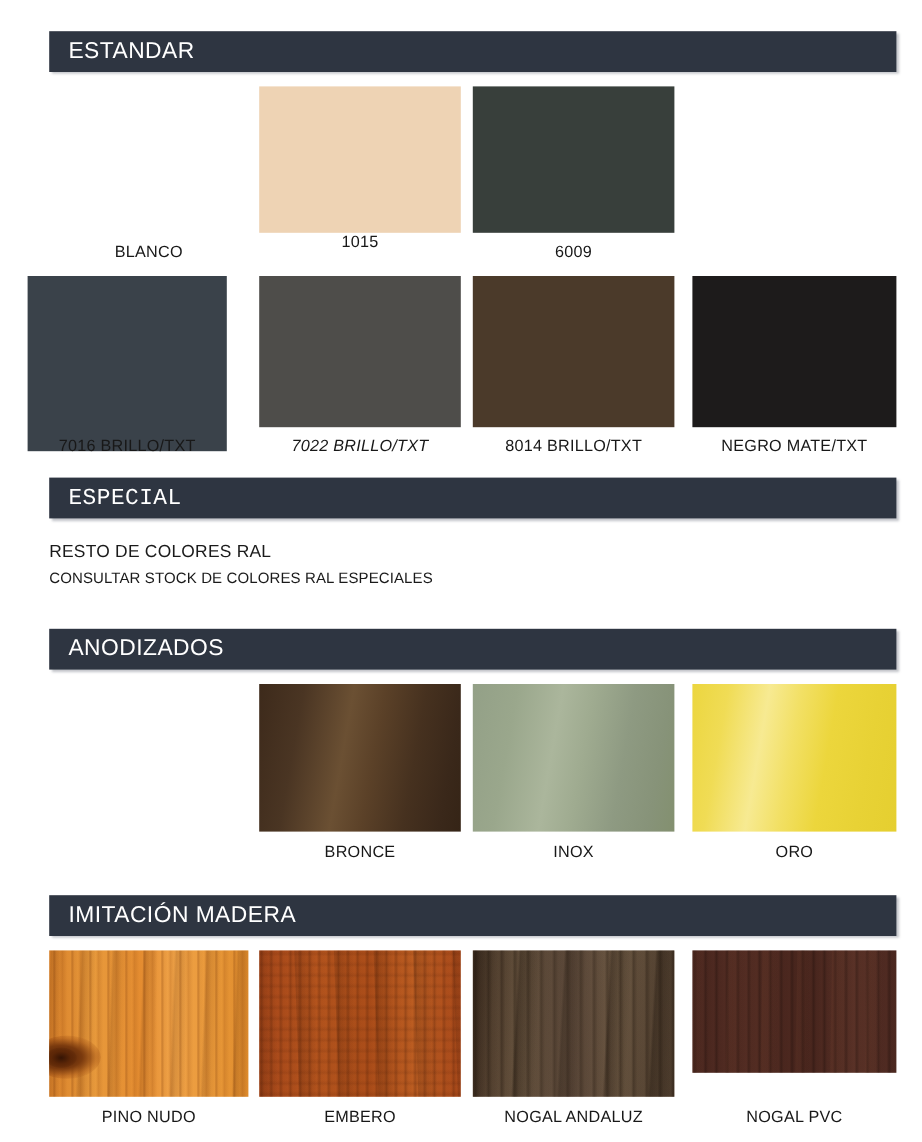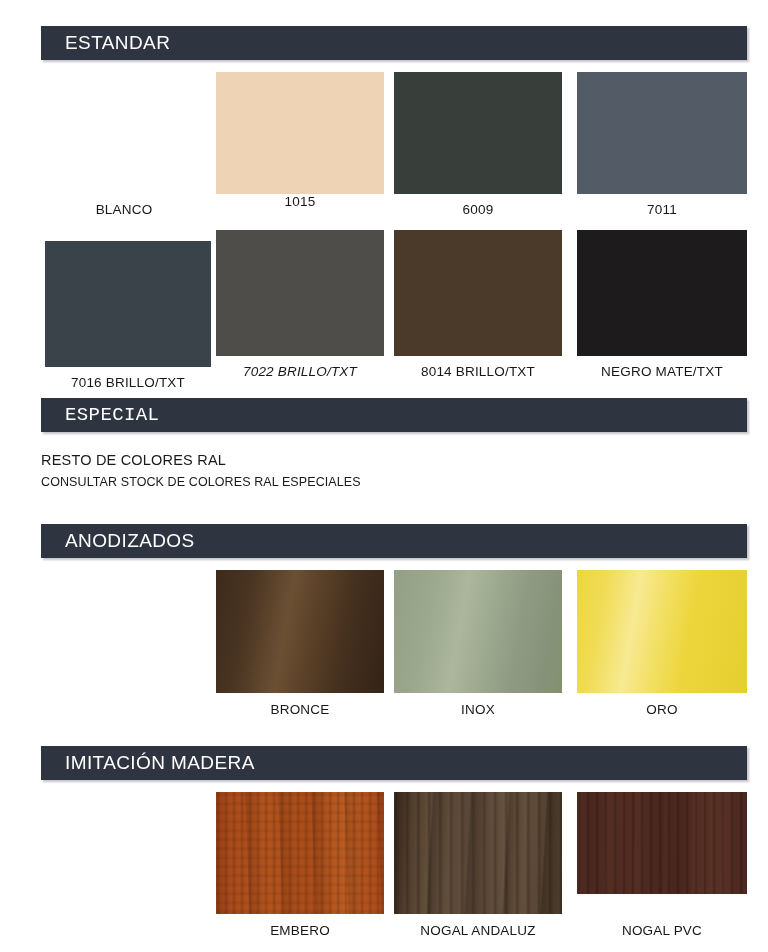--- a/index.html
+++ b/index.html
@@ -34,21 +34,21 @@
     height: 34px;
     background: #2e3541;
     box-shadow: 2px 2px 2px rgba(120,125,135,0.45);
     display: flex;
     align-items: center;
   }
   .bar-title {
     color: #ffffff;
     font-size: 19px;
     letter-spacing: 0.4px;
-    padding-left: 24px;
+    padding-left: 16px;
     font-weight: 400;
     white-space: nowrap;
   }
 
   
   .row { position: absolute; left: 0; width: 768px; }
 
   .cell {
     position: absolute;
     top: 0;
@@ -126,28 +126,24 @@
         <div class="label" style="top:130px;">BLANCO</div>
       </div>
       <div class="cell" style="left:216px;width:168px;height:122px;">
         <div class="swatch" style="background:#eed3b4;"></div>
         <div class="label" style="top:122px;">1015</div>
       </div>
       <div class="cell" style="left:394px;width:168px;height:122px;">
         <div class="swatch" style="background:#383f3b;"></div>
         <div class="label" style="top:130px;">6009</div>
       </div>
-      <div class="cell" style="left:577px;width:170px;height:122px;">
-        <div class="swatch" style="background:#535b66;"></div>
-        <div class="label" style="top:130px;">7011</div>
-      </div>
     </div>
 
     <div class="row" style="top:230px;height:155px;">
-      <div class="cell" style="left:45px;width:166px;height:126px;margin-top:11px;">
+      <div class="cell" style="left:23px;width:166px;height:146px;">
         <div class="swatch" style="background:#3a424a;"></div>
         <div class="label" style="top:134px;">7016 BRILLO/TXT</div>
       </div>
       <div class="cell" style="left:216px;width:168px;height:126px;font-style:italic;">
         <div class="swatch" style="background:#4e4d4a;"></div>
         <div class="label" style="top:134px;">7022  BRILLO/TXT</div>
       </div>
       <div class="cell" style="left:394px;width:168px;height:126px;">
         <div class="swatch" style="background:#4b3a2a;"></div>
         <div class="label" style="top:134px;">8014 BRILLO/TXT</div>
@@ -196,20 +192,41 @@
     </div>
   </div>
 
   <div class="section">
     <div class="bar" style="top:746px;">
       <span class="bar-title">IMITACIÓN MADERA</span>
     </div>
 
     <div class="row" style="top:792px;height:160px;">
 
+      <div class="cell" style="left:41px;width:166px;height:122px;">
+        <div class="swatch" style="background:linear-gradient(90deg,#d9822b 0%,#e89a3c 22%,#e48c30 46%,#f0a348 62%,#e79636 86%,#dd8a2c 100%);">
+          <div class="wood">
+            <div class="grain" style="background:repeating-linear-gradient(90deg,
+                 rgba(120,55,10,0.00) 0px, rgba(120,55,10,0.00) 3px,
+                 rgba(120,55,10,0.30) 4px, rgba(120,55,10,0.05) 6px,
+                 rgba(150,75,15,0.00) 9px, rgba(150,75,15,0.22) 11px,
+                 rgba(120,55,10,0.00) 15px);"></div>
+            <div class="grain" style="background:repeating-linear-gradient(92deg,
+                 rgba(90,40,5,0.00) 0px, rgba(90,40,5,0.18) 2px,
+                 rgba(90,40,5,0.00) 13px, rgba(90,40,5,0.00) 26px);"></div>
+            <div class="knot" style="left:-8%;top:58%;width:34%;height:30%;
+                        background:radial-gradient(ellipse at 40% 50%,
+                          #4a1d06 0%, #7a3a0e 38%, rgba(160,80,20,0.45) 62%, rgba(200,120,45,0) 78%);"></div>
+            <div class="knot" style="left:-2%;top:66%;width:16%;height:14%;
+                        background:radial-gradient(ellipse at 50% 50%,
+                          #351404 0%, #5d2707 45%, rgba(110,50,10,0) 80%);"></div>
+          </div>
+        </div>
+        <div class="label" style="top:131px;">PINO NUDO</div>
+      </div>
 
       <div class="cell" style="left:216px;width:168px;height:122px;">
         <div class="swatch" style="background:linear-gradient(90deg,#a8481a 0%,#b4541d 30%,#ab4d19 55%,#bd5e22 78%,#a9491a 100%);">
           <div class="wood">
             <div class="grain" style="background:repeating-linear-gradient(90deg,
                  rgba(70,25,5,0.00) 0px, rgba(70,25,5,0.26) 2px,
                  rgba(70,25,5,0.04) 4px, rgba(70,25,5,0.00) 8px);"></div>
             <div class="grain" style="background:repeating-linear-gradient(0deg,
                  rgba(60,20,4,0.00) 0px, rgba(60,20,4,0.10) 2px,
                  rgba(60,20,4,0.00) 5px, rgba(60,20,4,0.00) 9px);"></div>

